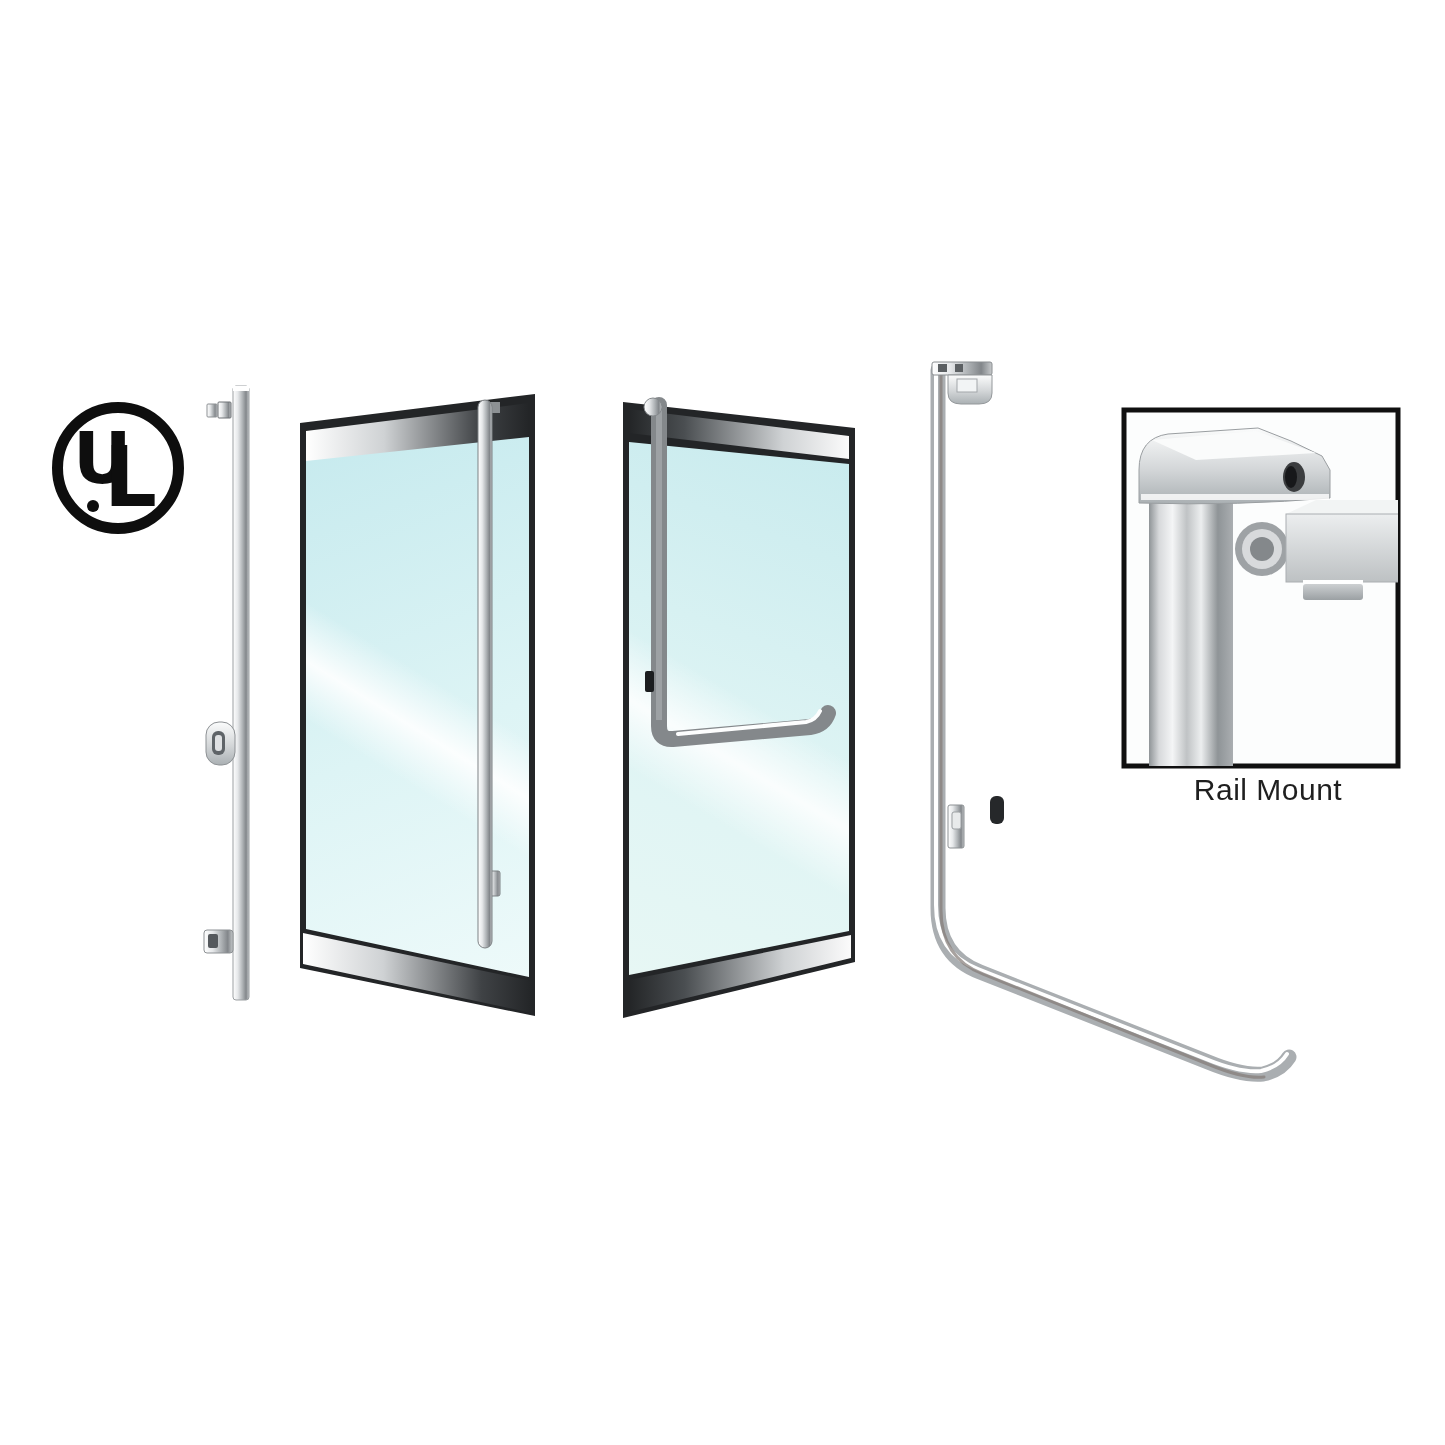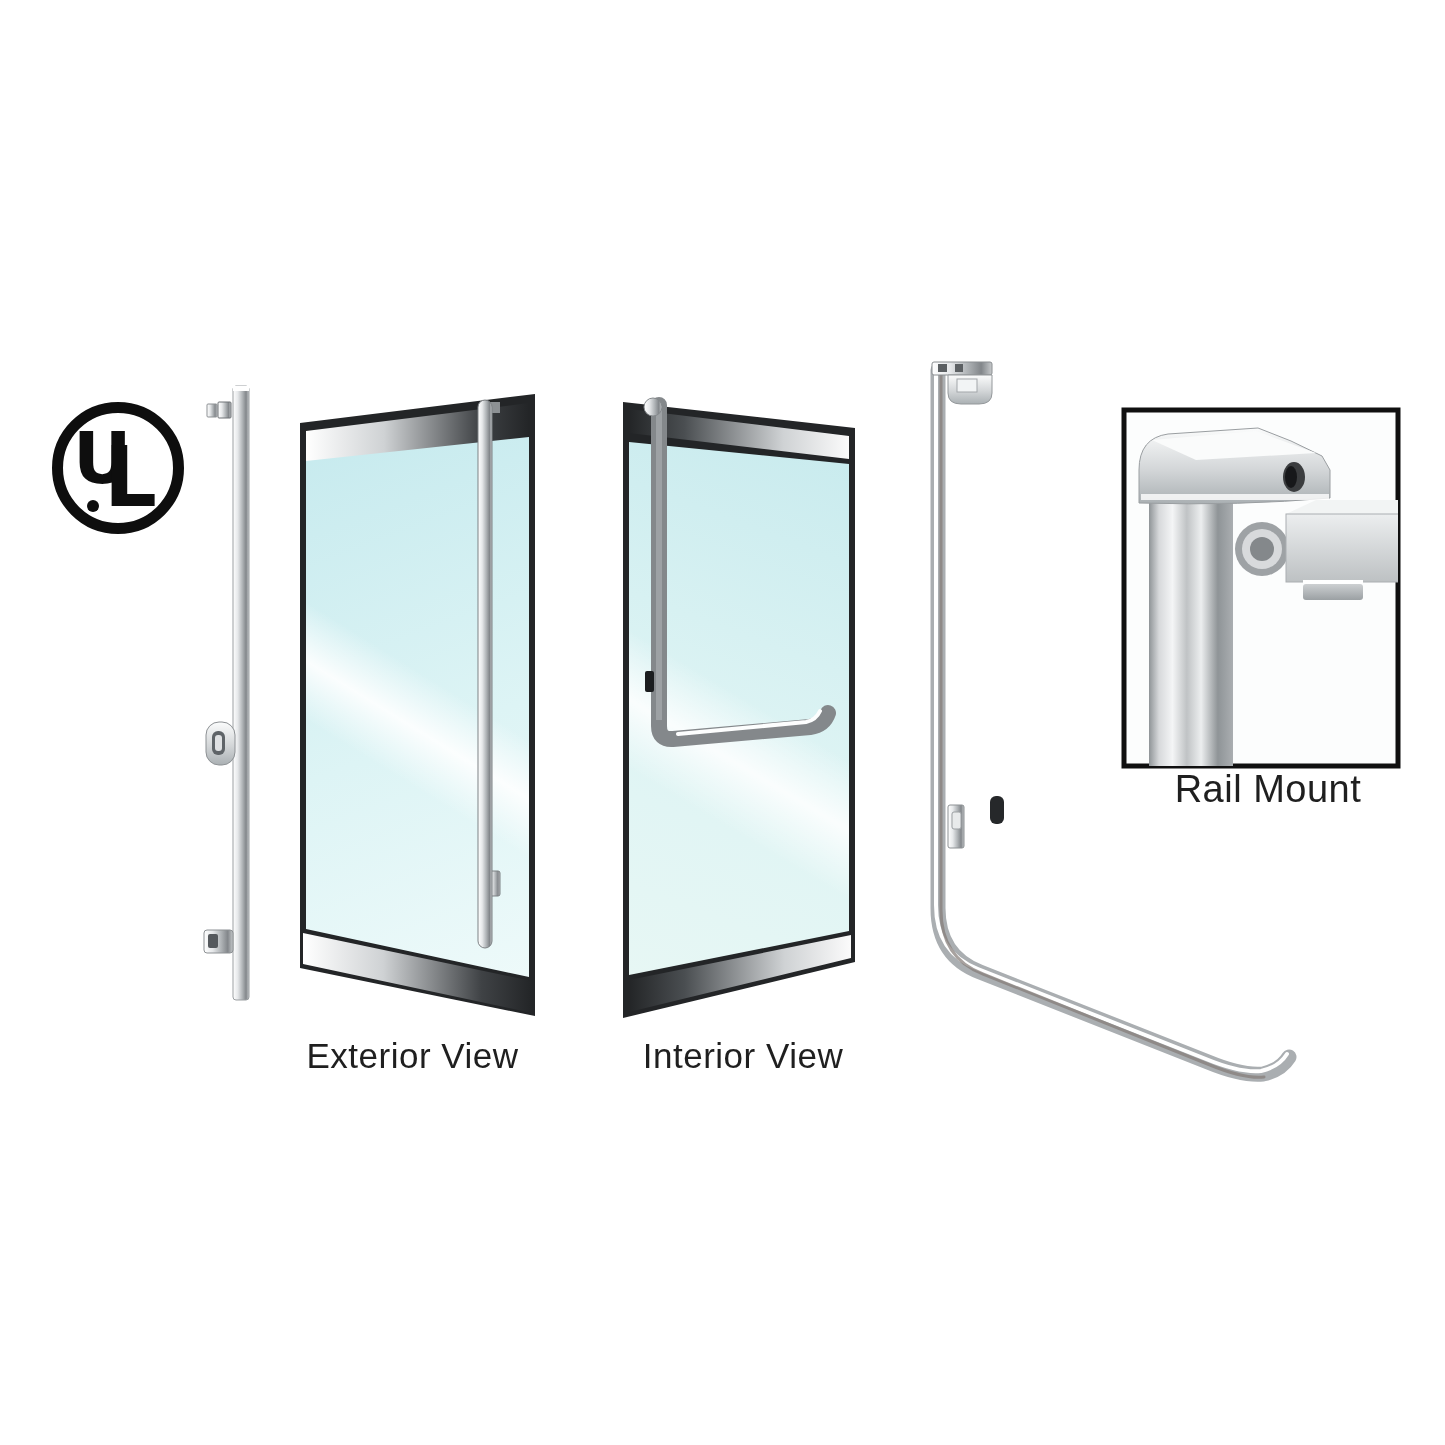--- a/index.html
+++ b/index.html
@@ -2,21 +2,21 @@
 <html><head>
 <meta charset="utf-8">
 <style>
   html,body{margin:0;padding:0;}
   body{width:1445px;height:1445px;background:#ffffff;font-family:"Liberation Sans",sans-serif;}
   .page{position:relative;width:1445px;height:1445px;background:#ffffff;overflow:hidden;}
   .art{position:absolute;left:0;top:0;}
   .caption{position:absolute;color:#1f1f1f;font-size:35px;letter-spacing:0.5px;text-align:center;white-space:nowrap;}
   #cap-exterior{left:300px;top:1036px;width:225px;}
   #cap-interior{left:633px;top:1036px;width:220px;}
-  #cap-detail{left:1118px;top:770px;width:300px;font-size:38px;line-height:39px;}
+  #cap-detail{left:1118px;top:770px;width:300px;font-size:30px;line-height:39px;}
   
   .ul{position:absolute;left:52px;top:402px;width:110px;height:110px;border:11px solid #0e0e0e;border-radius:50%;}
   .ul span{position:absolute;color:#0e0e0e;font-weight:bold;font-family:"DejaVu Sans",sans-serif;}
   .ul .u{left:10px;top:3px;font-size:72px;line-height:84px;}
   .ul .l{left:41px;top:16px;font-size:83px;line-height:97px;}
   .ul .dot{left:24px;top:87px;width:12px;height:12px;background:#0e0e0e;border-radius:50%;}
 </style>
 </head>
 <body>
 
@@ -164,19 +164,17 @@
         <circle cx="1262" cy="549" r="20" fill="#d8dadc"></circle>
         <circle cx="1262" cy="549" r="12" fill="#84888b"></circle>
         <polygon points="1286,514 1316,500 1402,500 1402,514" fill="#f2f4f4"></polygon>
         <rect x="1286" y="514" width="116" height="68" fill="url(#blockGrad)" stroke="#aaaeb1" stroke-width="1"></rect>
         <rect x="1303" y="580" width="60" height="4" fill="#ffffff"></rect>
         <rect x="1303" y="584" width="60" height="16" rx="3" fill="url(#bossGrad)"></rect>
       </g>
     </g>
   </svg>
 
-  <div class="caption" id="cap-exterior">Exterior View</div>
-  <div class="caption" id="cap-interior">Interior View</div>
   <div class="caption" id="cap-detail">
     <div>Rail Mount</div>
   </div>
 
 </div>
 
 </body></html>

